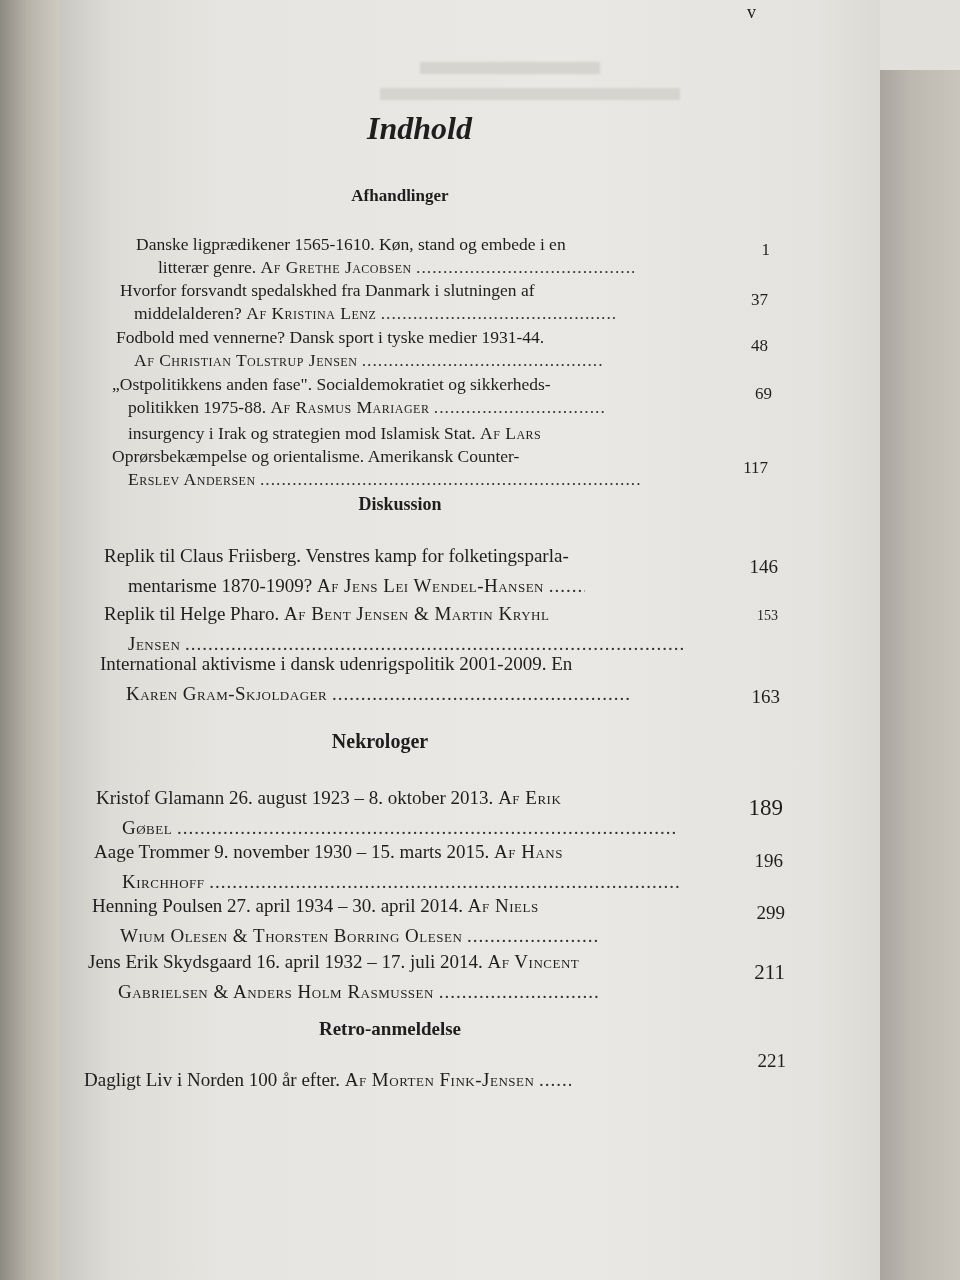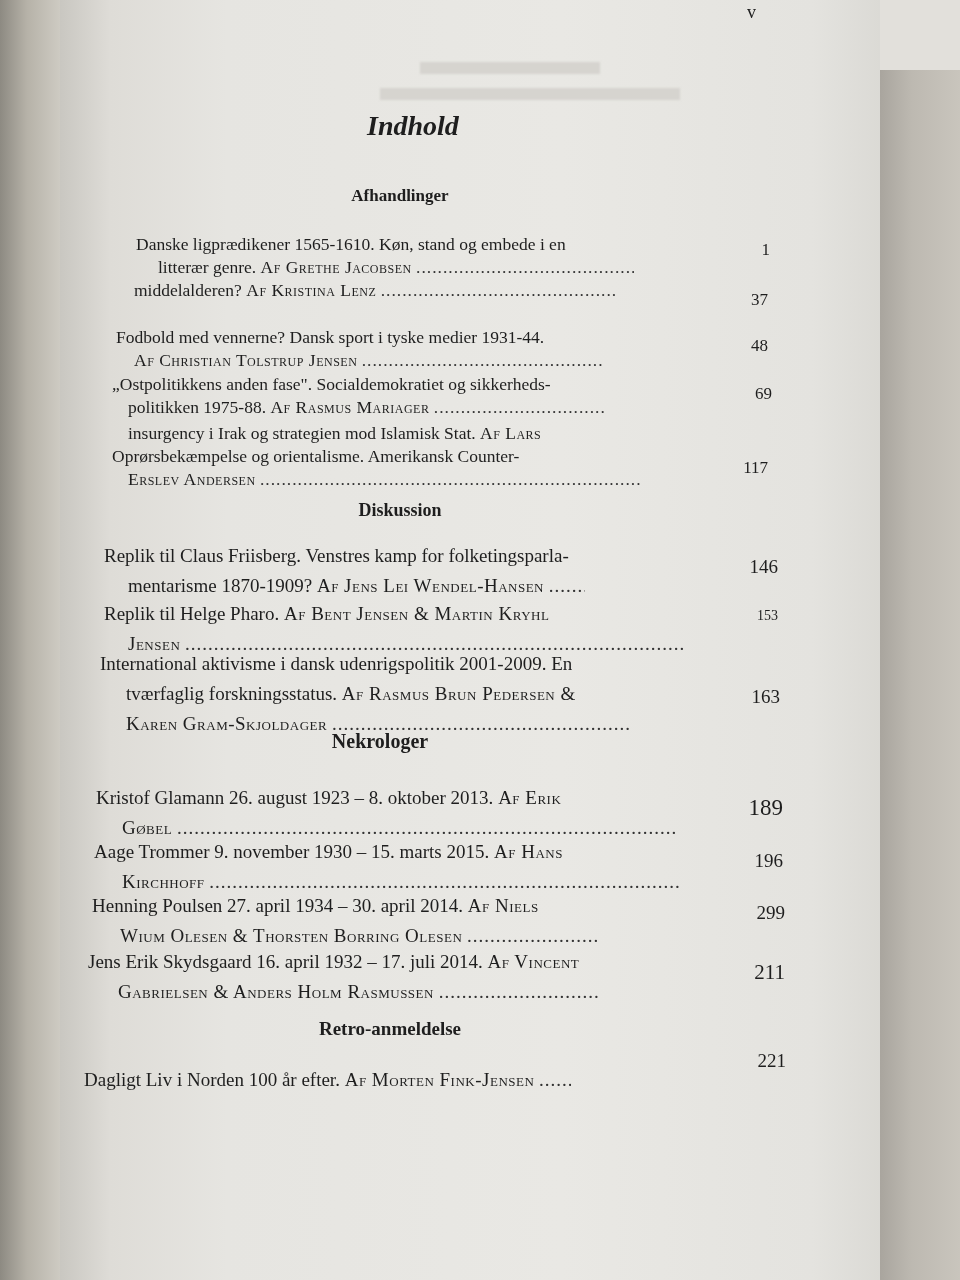--- a/index.html
+++ b/index.html
@@ -25,21 +25,21 @@
     position: absolute; left: 880px; top: 0; width: 80px; height: 70px;
     background: #e2e0db;
   }
   .folio {
     position: absolute; left: 747px; top: 2px; font-size: 18px;
   }
   .ghost {
     position: absolute; color: #cfcdc7; font-size: 14px; filter: blur(1px);
   }
   .title {
-    position: absolute; left: 367px; top: 110px; font-size: 28px; font-style: italic;
+    position: absolute; left: 367px; top: 110px; font-size: 32px; font-style: italic;
   }
   .section-head {
     position: absolute; font-weight: bold; font-size: 17px; text-align: center;
   }
   .entry { position: absolute; font-size: 17.5px; line-height: 23px; margin-top: 21px; }
   .entry .line { display: block; white-space: nowrap; }
   .entry .line.indent { padding-left: 22px; }
   .sc { font-variant: small-caps; letter-spacing: 0.5px; }
   .leader {
     display: inline-block; overflow: hidden; vertical-align: bottom;
@@ -65,20 +65,21 @@
 
 <div class="section-head" style="left:300px;top:186px;width:200px;">Afhandlinger</div>
 
 <div class="entry" style="left:136px;top:212px;">
   <span class="line">Danske ligprædikener 1565-1610. Køn, stand og embede i en</span>
   <span class="line indent"><span>litterær genre.</span> <span class="sc">Af Grethe Jacobsen</span> <span class="leader" style="width:218px;">....................................................................................................</span></span>
 </div>
 <div class="pagenum" style="left:720px;top:240px;">1</div>
 
 <div class="entry" style="left:120px;top:258px;">
+  <span class="line">Hvorfor forsvandt spedalskhed fra Danmark i slutningen af</span>
   <span class="line indent" style="padding-left:14px;"><span>middelalderen?</span> <span class="sc">Af Kristina Lenz</span> <span class="leader" style="width:235px;">....................................................................................................</span></span>
 </div>
 <div class="pagenum" style="left:718px;top:290px;">37</div>
 
 <div class="entry" style="left:116px;top:305px;">
   <span class="line">Fodbold med vennerne? Dansk sport i tyske medier 1931-44.</span>
   <span class="line indent" style="padding-left:18px;"><span class="sc">Af Christian Tolstrup Jensen</span> <span class="leader" style="width:240px;">....................................................................................................</span></span>
 </div>
 <div class="pagenum" style="left:718px;top:336px;">48</div>
 
@@ -88,38 +89,37 @@
 </div>
 <div class="pagenum" style="left:722px;top:384px;">69</div>
 
 <div class="entry" style="left:112px;top:401px;">
   <span class="line indent" style="padding-left:16px;"><span>insurgency i Irak og strategien mod Islamisk Stat.</span> <span class="sc">Af Lars</span></span>
   <span class="line">Oprørsbekæmpelse og orientalisme. Amerikansk Counter-</span>
   <span class="line indent" style="padding-left:16px;"><span class="sc">Erslev Andersen</span> <span class="leader" style="width:380px;">....................................................................................................</span></span>
 </div>
 <div class="pagenum" style="left:718px;top:458px;">117</div>
 
-<div class="section-head" style="left:300px;top:494px;width:200px;font-size:18px;margin-top:6px;">Diskussion</div>
+<div class="section-head" style="left:300px;top:494px;width:200px;font-size:18px;">Diskussion</div>
 
 <div class="big">
 <div class="entry" style="left:104px;top:520px;">
   <span class="line">Replik til Claus Friisberg. Venstres kamp for folketingsparla-</span>
   <span class="line indent" style="padding-left:24px;"><span>mentarisme 1870-1909?</span> <span class="sc">Af Jens Lei Wendel-Hansen</span> <span class="leader" style="width:36px;">....................................................................................................</span></span>
 </div>
 <div class="pagenum" style="left:728px;top:556px;font-size:19px;">146</div>
 
 <div class="entry" style="left:104px;top:578px;">
   <span class="line"><span>Replik til Helge Pharo.</span> <span class="sc">Af Bent Jensen &amp; Martin Kryhl</span></span>
   <span class="line indent" style="padding-left:24px;"><span class="sc">Jensen</span> <span class="leader" style="width:500px;">....................................................................................................</span></span>
 </div>
 <div class="pagenum" style="left:728px;top:608px;font-size:14px;">153</div>
 
 <div class="entry" style="left:100px;top:628px;">
   <span class="line">International aktivisme i dansk udenrigspolitik 2001-2009. En</span>
-  <span class="line indent" style="padding-left:26px;"><span>tværfaglig forskningsstatus.</span> <span class="sc">Af Rasmus Brun Pedersen &amp;</span></span>
   <span class="line indent" style="padding-left:26px;"><span class="sc">Karen Gram-Skjoldager</span> <span class="leader" style="width:300px;">....................................................................................................</span></span>
 </div>
 <div class="pagenum" style="left:730px;top:686px;font-size:19px;">163</div>
 
 <div class="section-head" style="left:280px;top:730px;width:200px;font-size:20px;">Nekrologer</div>
 
 <div class="entry" style="left:96px;top:762px;">
   <span class="line"><span>Kristof Glamann 26. august 1923 – 8. oktober 2013.</span> <span class="sc">Af Erik</span></span>
   <span class="line indent" style="padding-left:26px;"><span class="sc">Gøbel</span> <span class="leader" style="width:500px;">....................................................................................................</span></span>
 </div>

